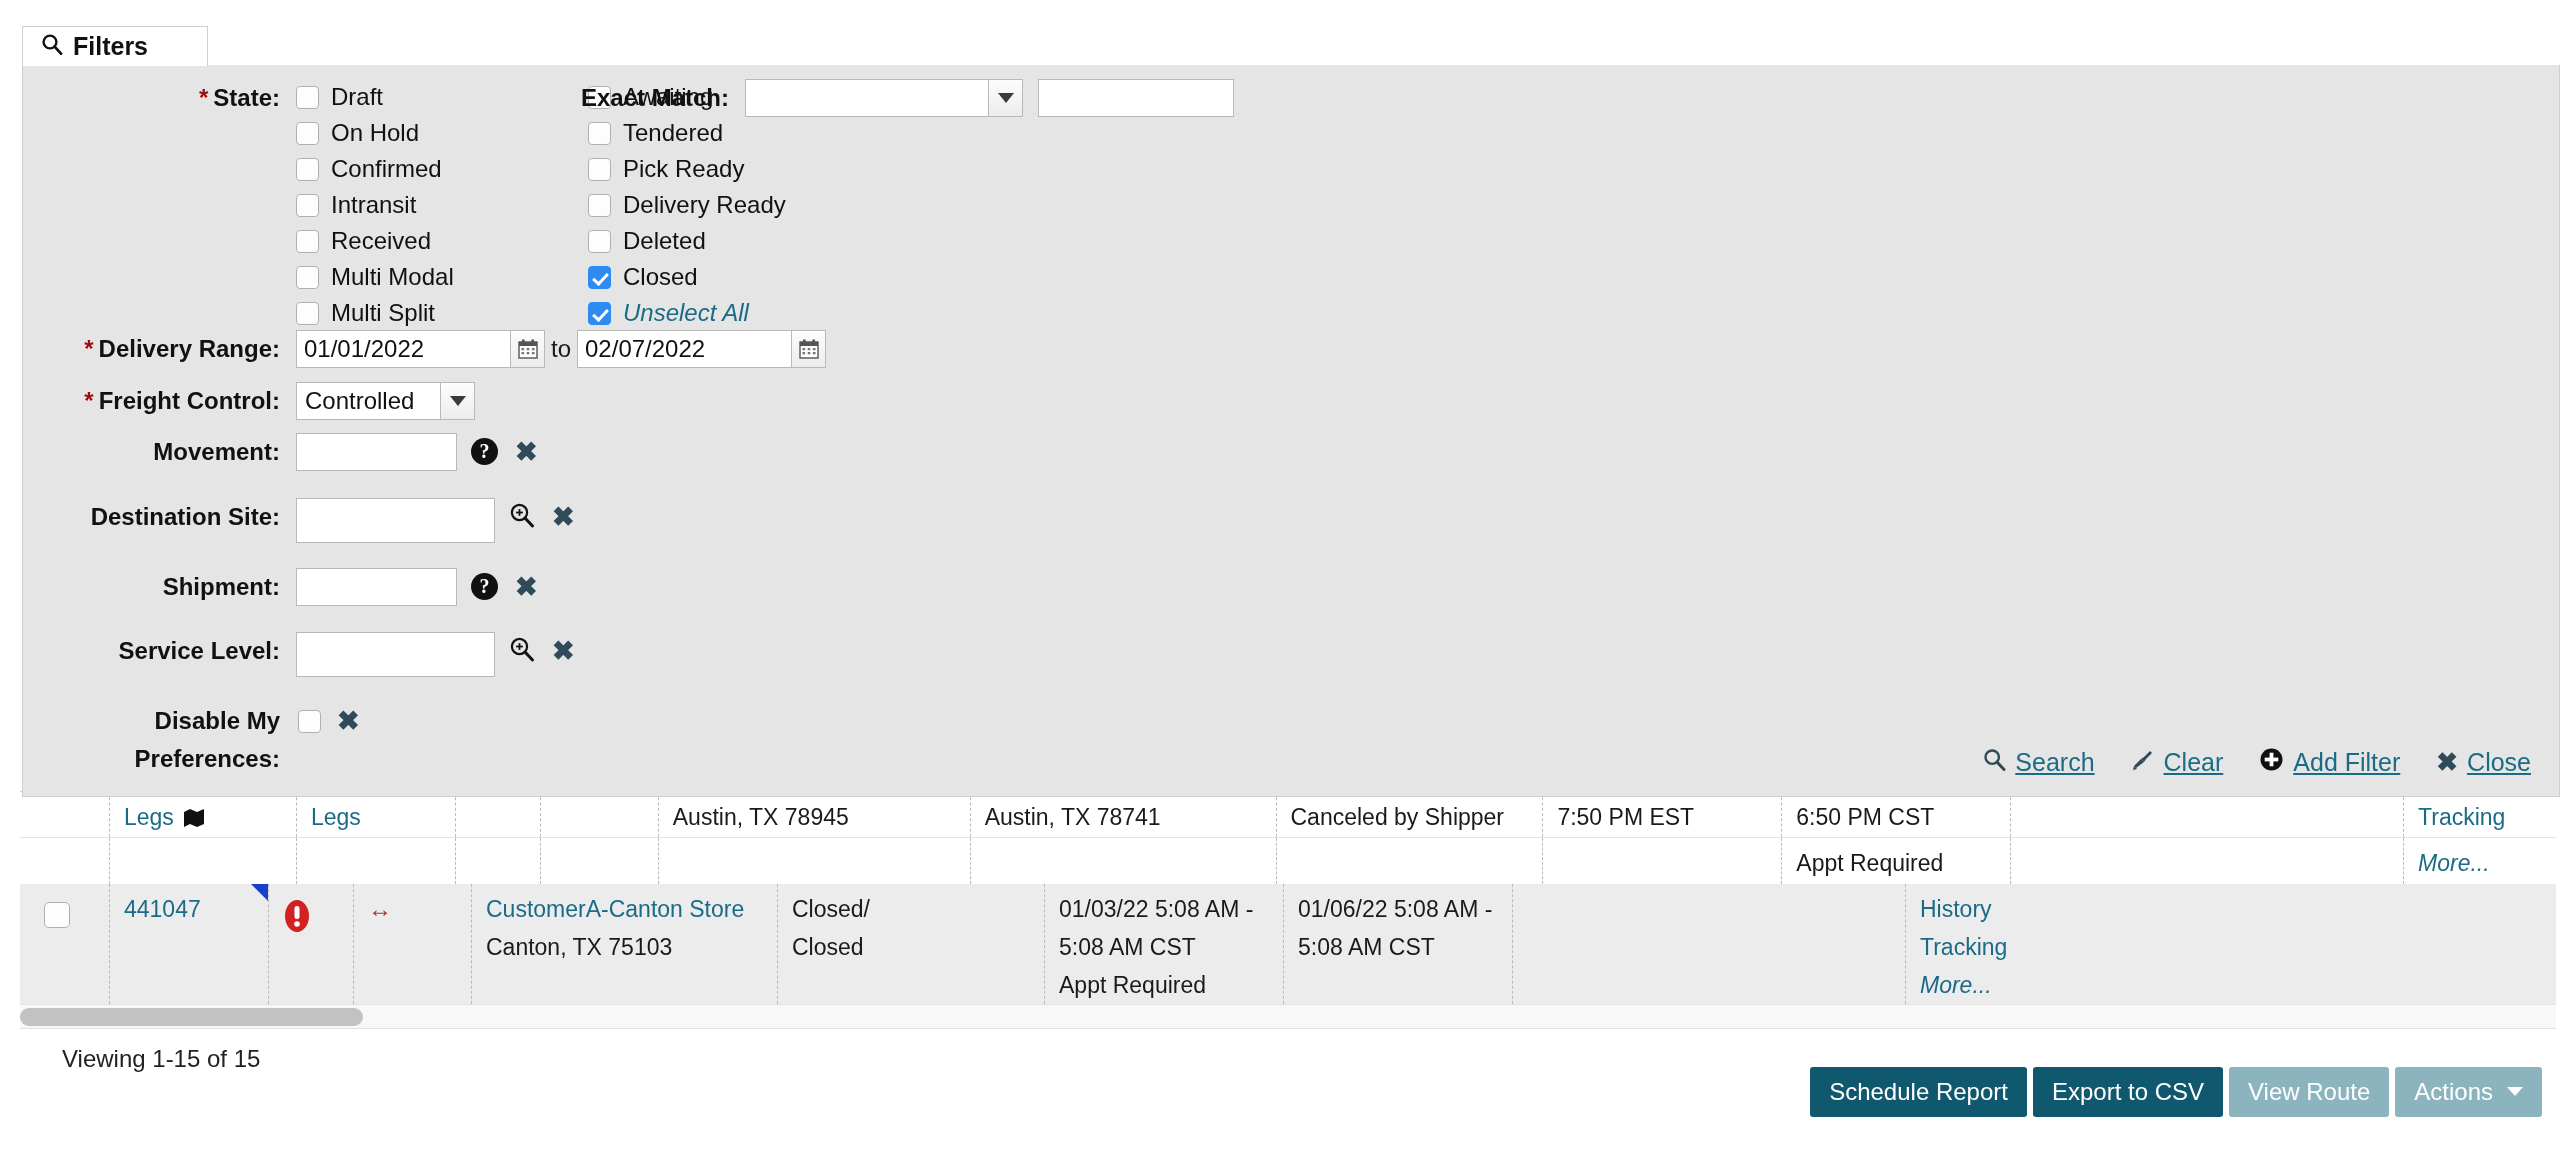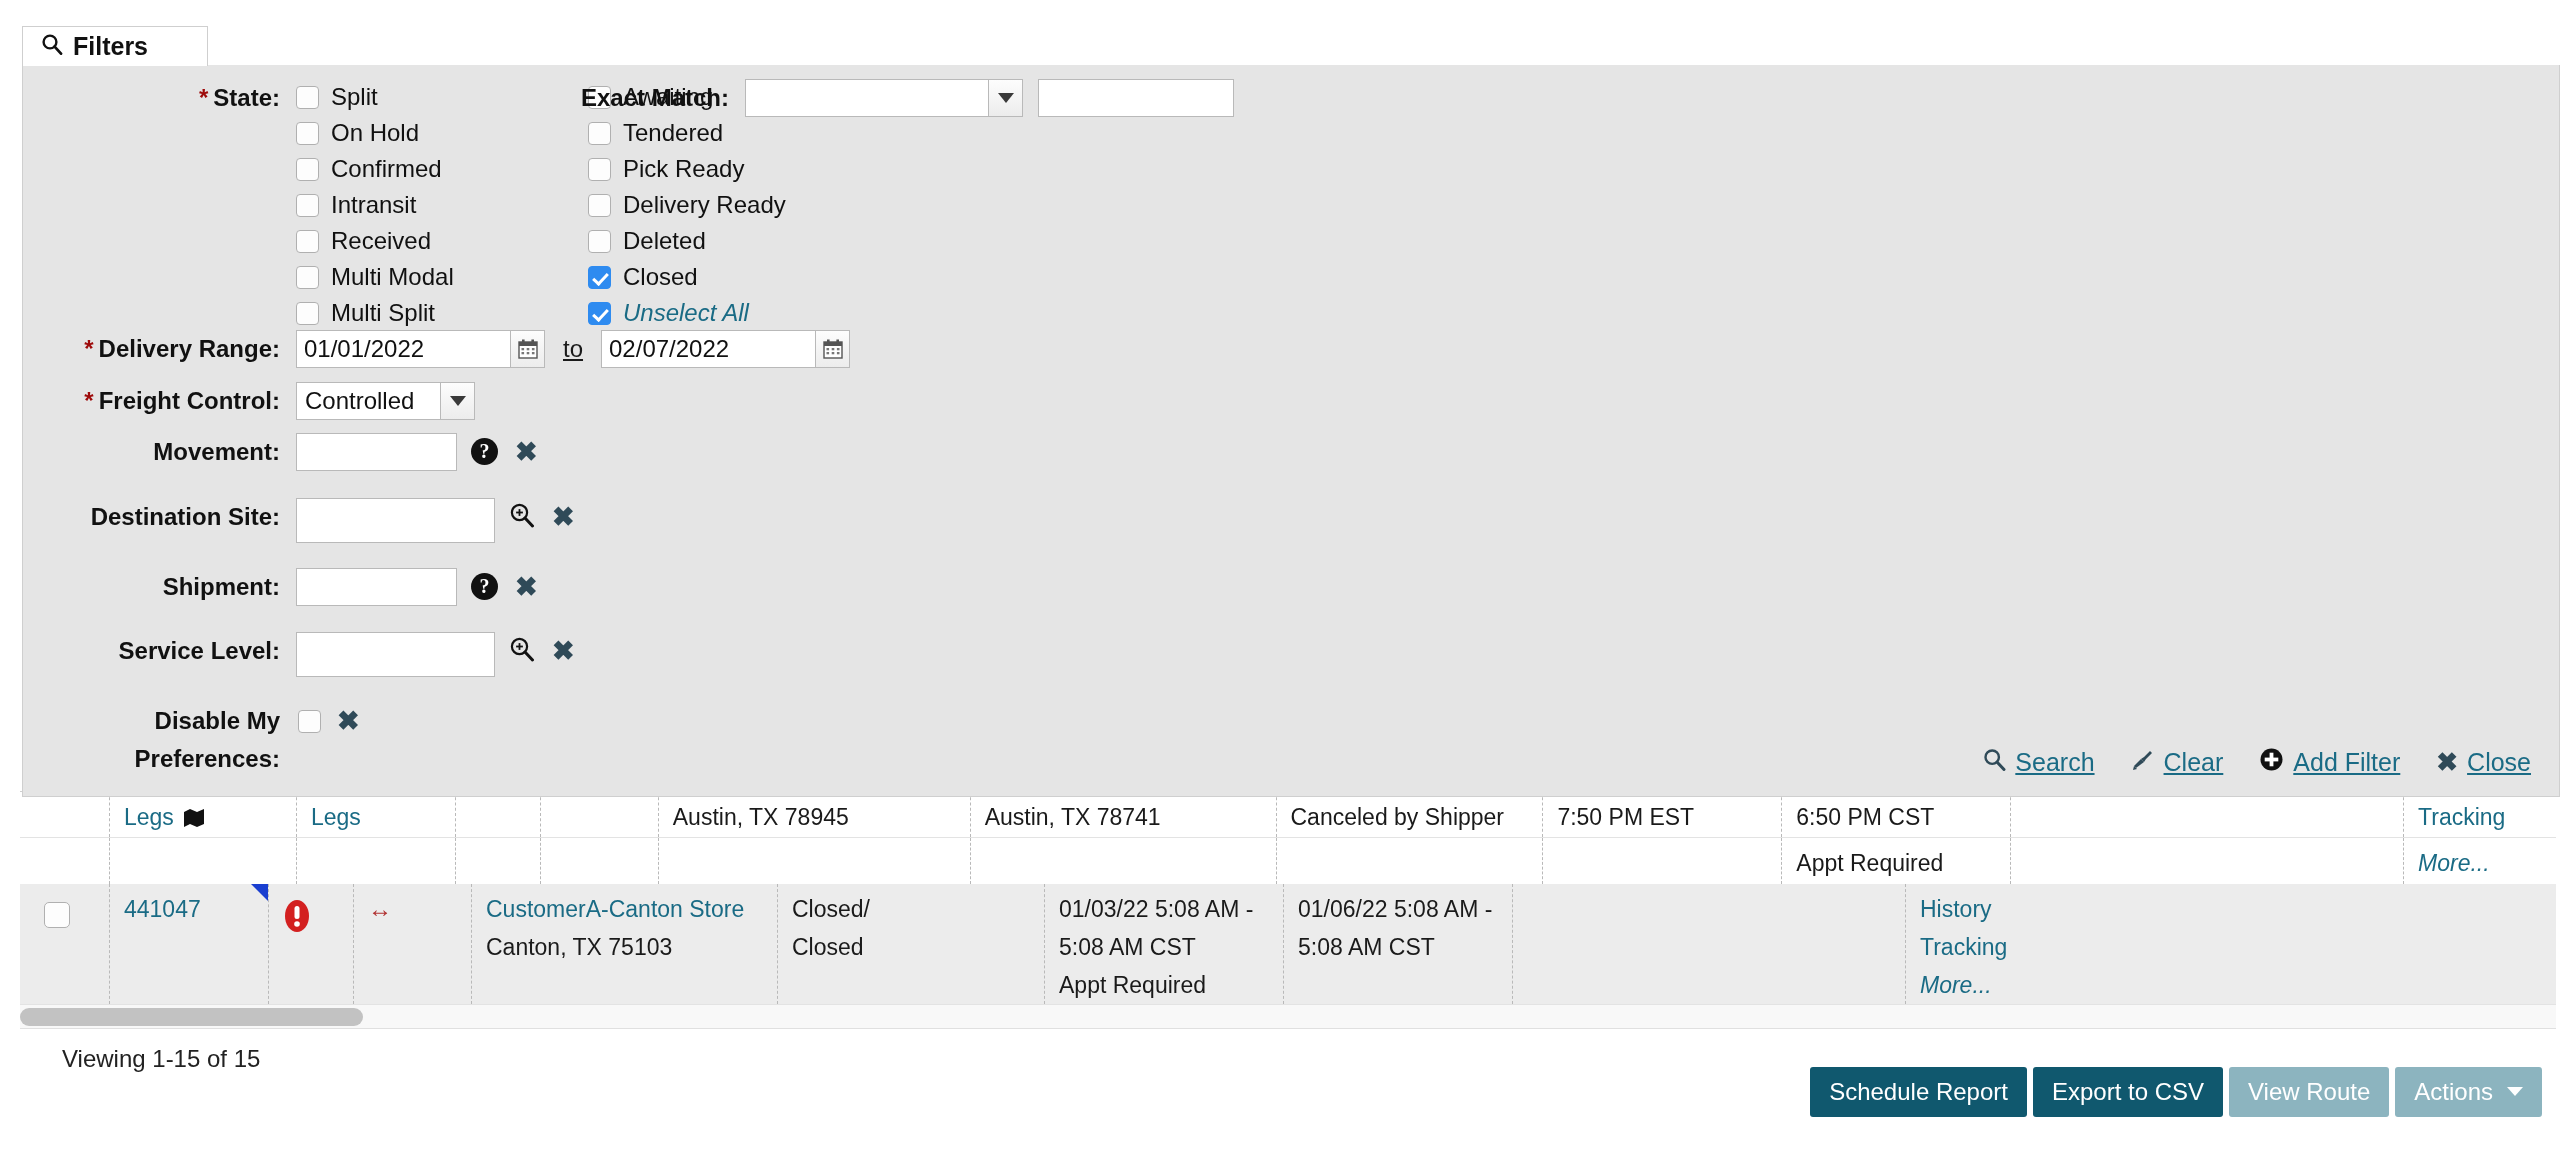--- a/index.html
+++ b/index.html
@@ -239,21 +239,21 @@
     border-top:10px solid #3a3a3a;
   }
   .calbtn {
     width: 34px; height: 38px;
     border: 1px solid #b9b9b9;
     border-left: none;
     background: linear-gradient(#fdfdfd,#ececec);
     display: flex; align-items: center; justify-content: center;
     cursor: pointer;
   }
-  .to-word { margin: 0 18px; font-size: 24px; line-height: 38px; text-decoration: underline; }
+  .to-word { margin: 0 6px; font-size: 24px; line-height: 38px; }
 
   .helpico {
     width: 27px; height: 27px; border-radius: 50%;
     background: #111; color: #fff;
     font-size: 20px; font-weight: bold;
     display: flex; align-items: center; justify-content: center;
     margin-left: 14px; margin-top: 5px;
     cursor: pointer;
     font-family: "Liberation Serif", serif;
   }
@@ -414,21 +414,21 @@
   <div class="filter-panel">
 
     <div class="f-row" style="left:0; top:14px;">
       <div class="f-label" style="width:257px;">
         <span class="req">*</span><span>State:</span>
       </div>
 
       <div class="cbcol" style="margin-left:16px; width:179px;">
         <div class="cbitem">
           <span class="cbbox"></span>
-          <span class="cblabel">Split</span>
+          <span class="cblabel">Draft</span>
         </div>
         <div class="cbitem">
           <span class="cbbox"></span>
           <span class="cblabel">On Hold</span>
         </div>
         <div class="cbitem">
           <span class="cbbox"></span>
           <span class="cblabel">Confirmed</span>
         </div>
         <div class="cbitem">

